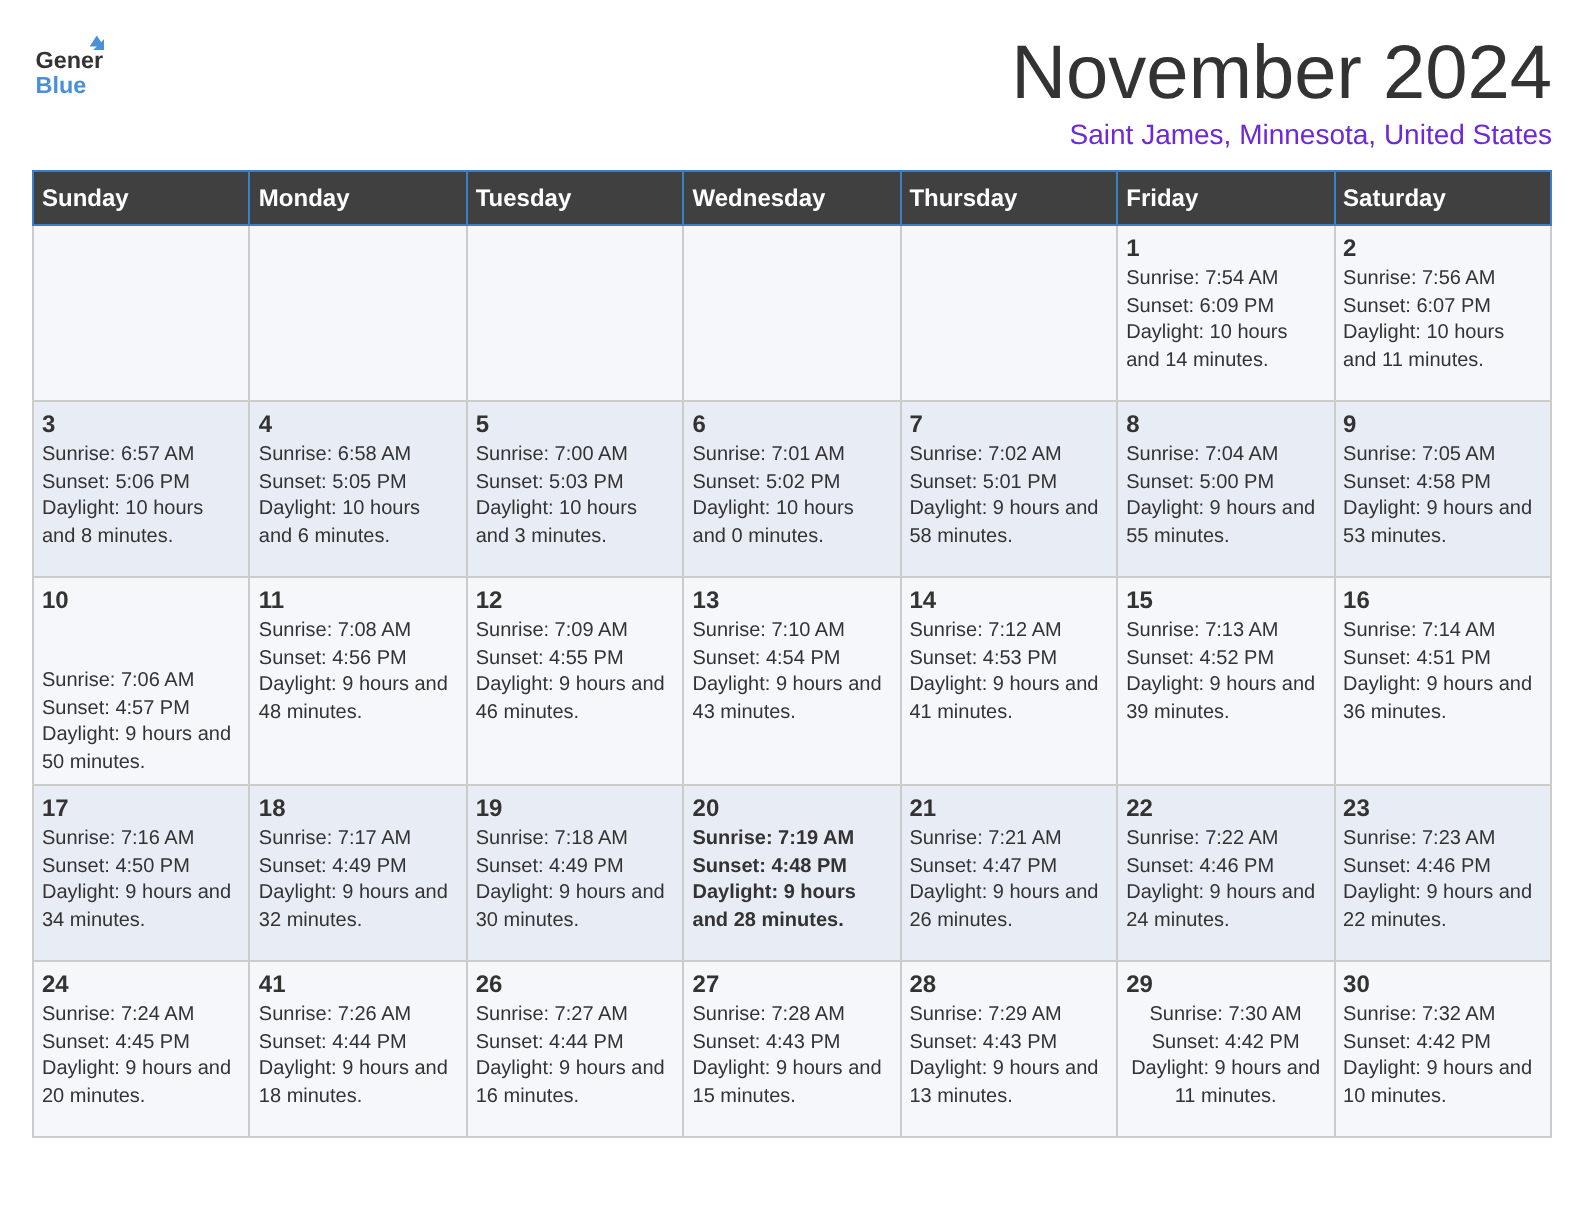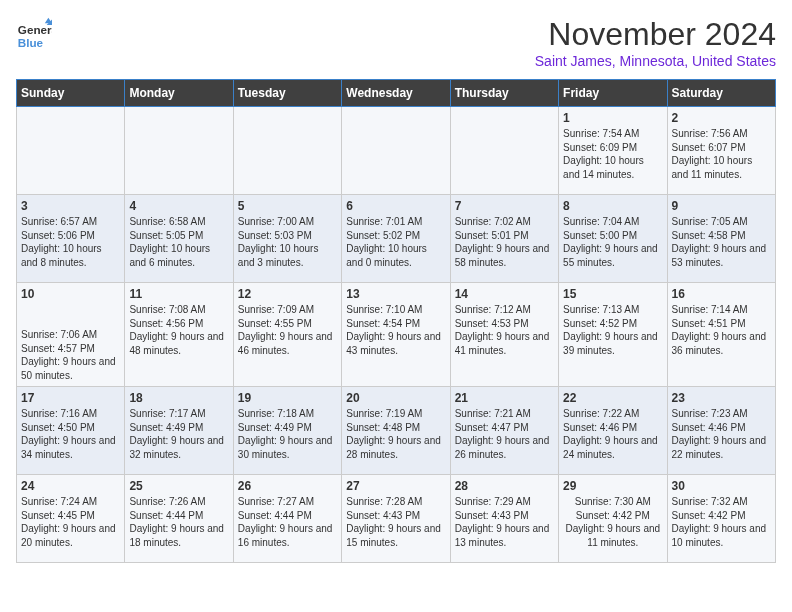--- a/index.html
+++ b/index.html
@@ -20,21 +20,21 @@
       display: flex;
       align-items: center;
       gap: 4px;
     }
     .logo-icon {
       width: 36px;
       height: 36px;
     }
     .title-block { text-align: right; }
     .month-title {
-      font-size: 32px;
+      font-size: 38px;
       font-weight: normal;
       color: #333;
     }
     .subtitle {
       font-size: 14px;
       color: #6d28d9;
     }
     table {
       width: 100%;
       border-collapse: collapse;
@@ -227,21 +227,21 @@
 Daylight: 9 hours and 32 minutes.</div>
         </td>
         <td>
           <span class="day-num">19</span>
           <div class="day-info" style="white-space: pre-line;">Sunrise: 7:18 AM
 Sunset: 4:49 PM
 Daylight: 9 hours and 30 minutes.</div>
         </td>
         <td>
           <span class="day-num">20</span>
-          <div class="day-info" style="white-space: pre-line;">Sunrise: 7:19 AM
+          <div class="day-info" style="white-space: pre-line; font-weight: bold;">Sunrise: 7:19 AM
 Sunset: 4:48 PM
 Daylight: 9 hours and 28 minutes.</div>
         </td>
         <td>
           <span class="day-num">21</span>
           <div class="day-info" style="white-space: pre-line;">Sunrise: 7:21 AM
 Sunset: 4:47 PM
 Daylight: 9 hours and 26 minutes.</div>
         </td>
         <td>
@@ -258,21 +258,21 @@
         </td>
       </tr>
       <tr>
         <td>
           <span class="day-num">24</span>
           <div class="day-info" style="white-space: pre-line;">Sunrise: 7:24 AM
 Sunset: 4:45 PM
 Daylight: 9 hours and 20 minutes.</div>
         </td>
         <td>
-          <span class="day-num">25</span>
+          <span class="day-num">41</span>
           <div class="day-info" style="white-space: pre-line;">Sunrise: 7:26 AM
 Sunset: 4:44 PM
 Daylight: 9 hours and 18 minutes.</div>
         </td>
         <td>
           <span class="day-num">26</span>
           <div class="day-info" style="white-space: pre-line;">Sunrise: 7:27 AM
 Sunset: 4:44 PM
 Daylight: 9 hours and 16 minutes.</div>
         </td>

